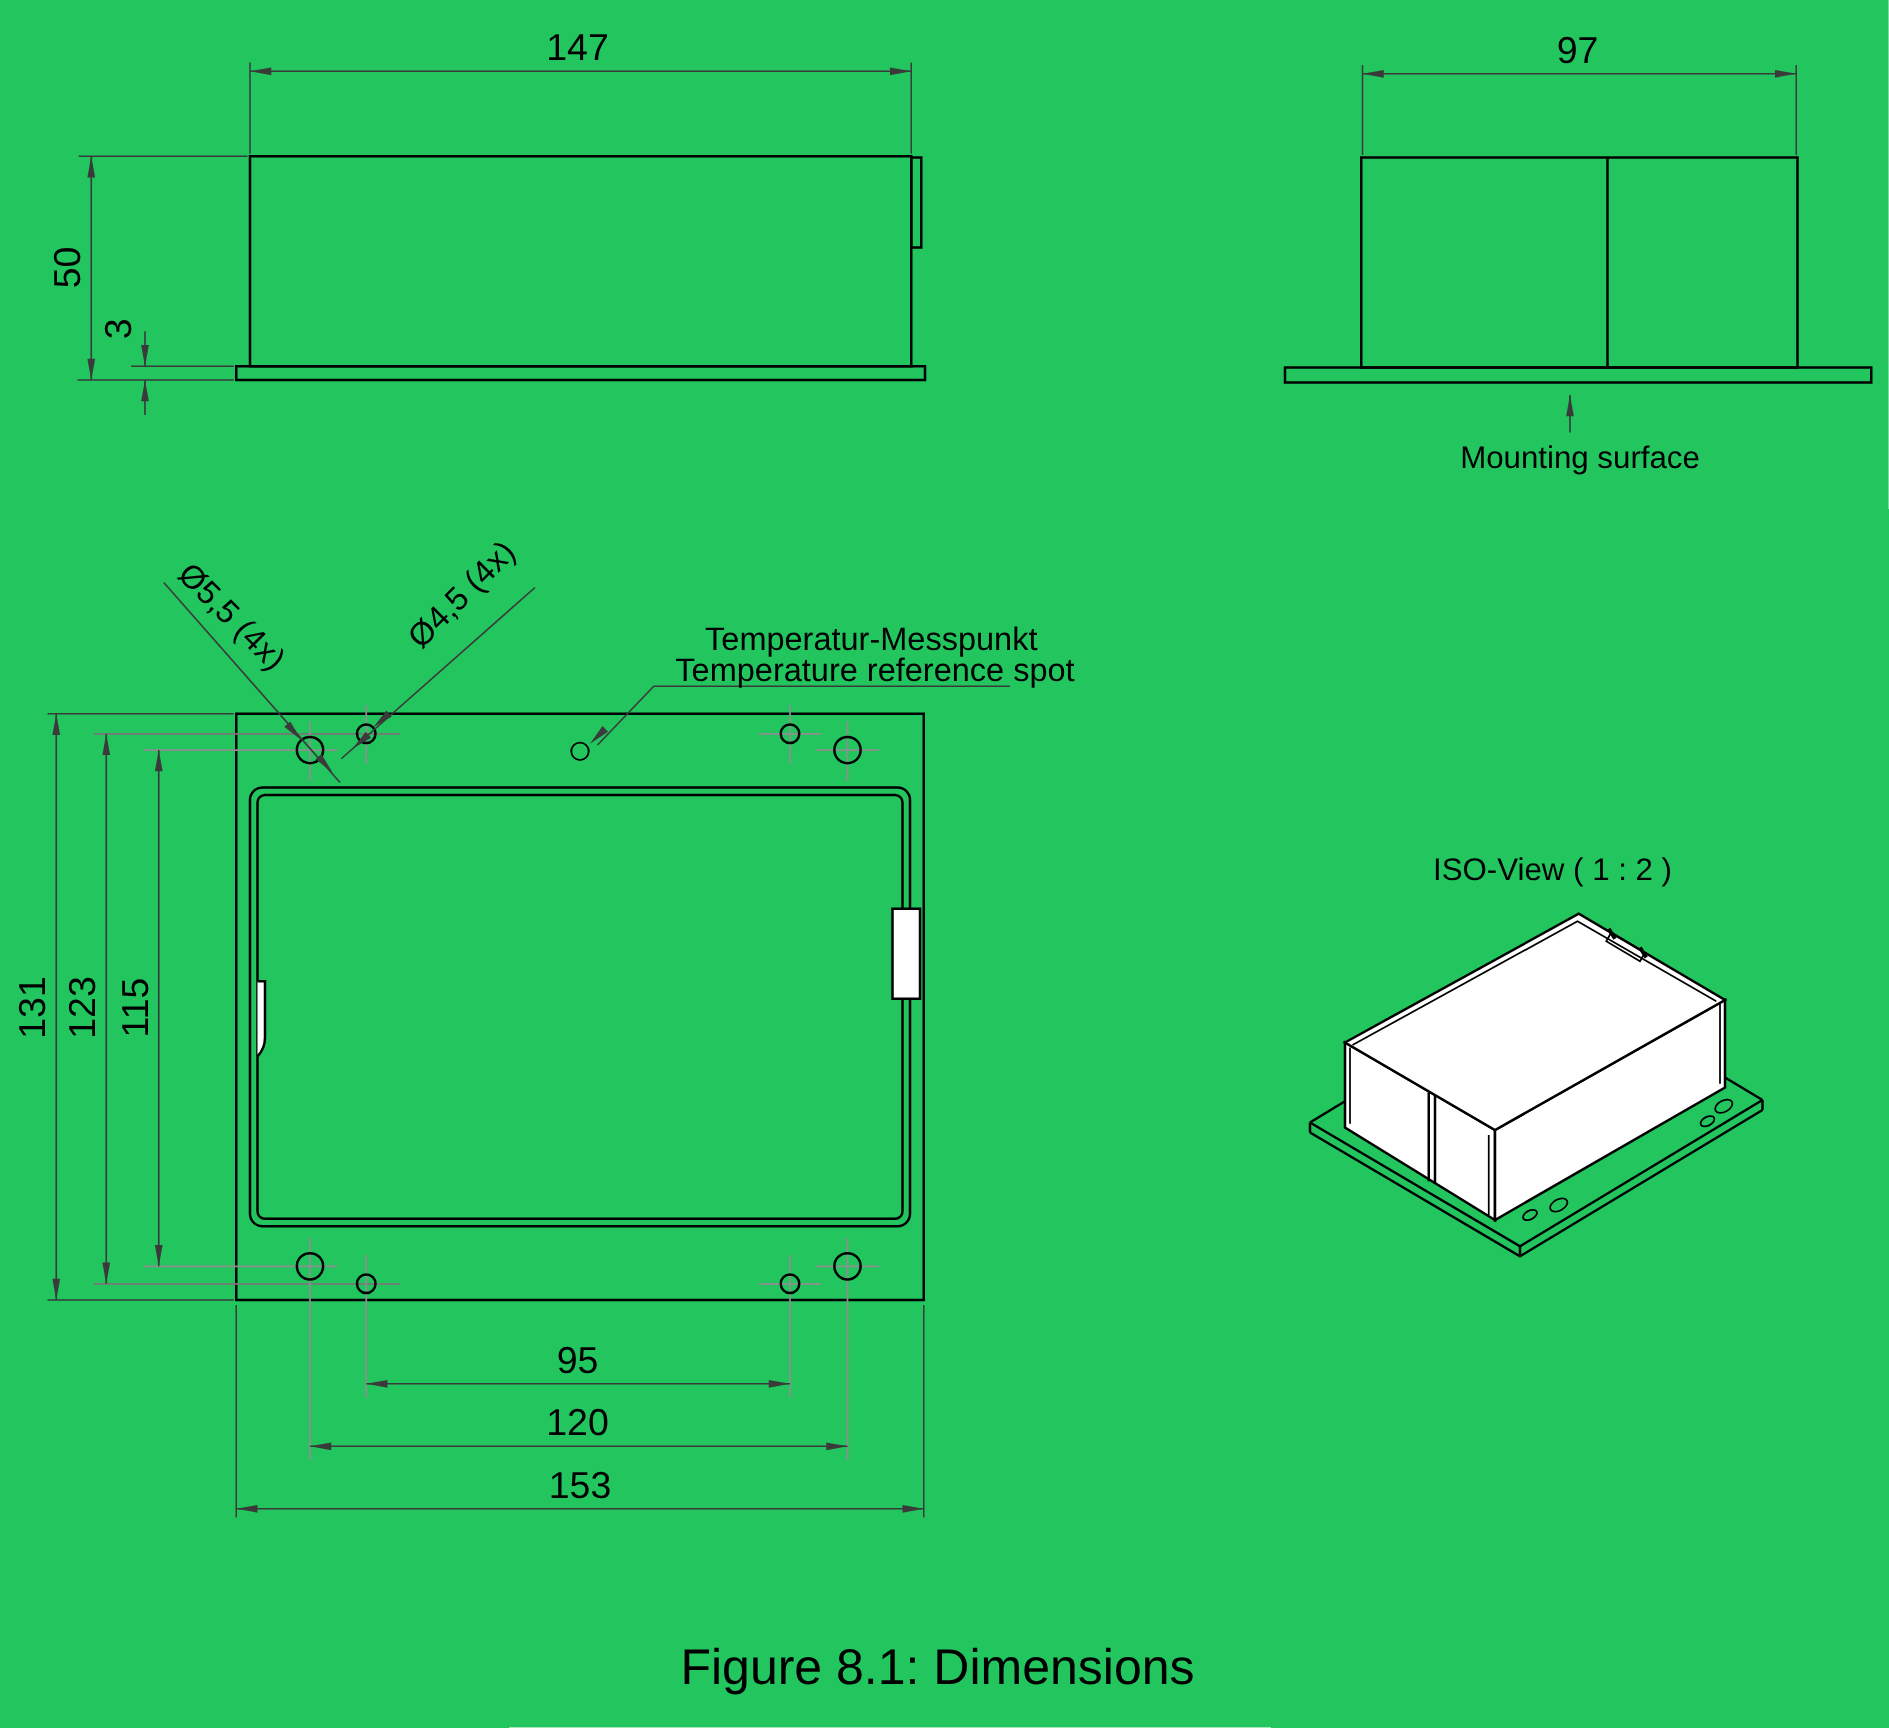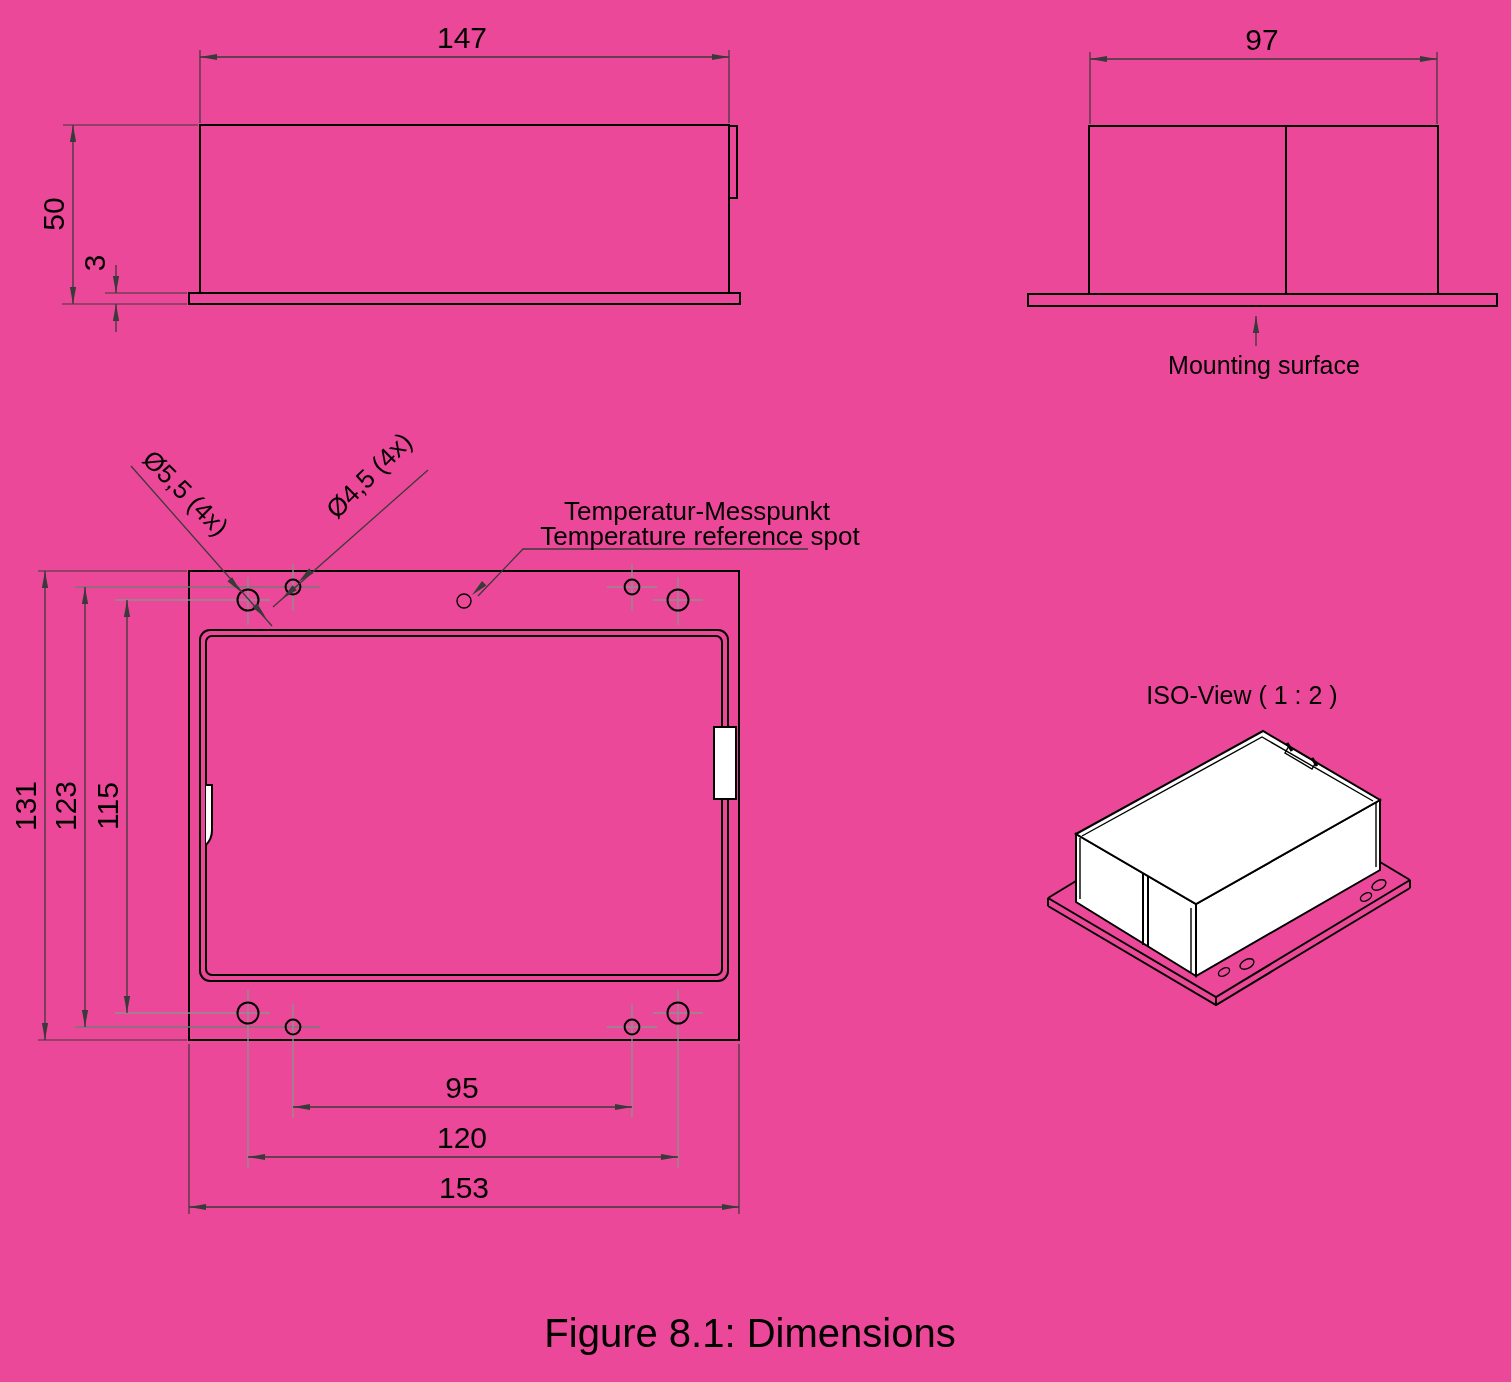--- a/index.html
+++ b/index.html
@@ -1,16 +1,16 @@
 <!DOCTYPE html>
 <html><head>
 <meta charset="utf-8">
 <style>
   html,body{margin:0;padding:0;background:#fff;}
-  .page{position:relative;width:1511px;height:1382px;background:#ec4899;overflow:hidden;}
+  .page{position:relative;width:1511px;height:1382px;background:#22c55e;overflow:hidden;}
   svg{display:block;}
   .o2{stroke:#000;stroke-width:2;fill:none;stroke-linejoin:miter;stroke-linecap:butt;}
   .o2f{stroke:#000;stroke-width:2;fill:#fff;stroke-linejoin:miter;}
   .o1{stroke:#000;stroke-width:1.4;fill:none;}
   .dim{stroke:#3a3a3a;stroke-width:1.3;fill:none;}
   .dimb{marker-start:url(#arr);marker-end:url(#arr);}
   .dime{marker-end:url(#arr);}
   .ext{stroke:#3a3a3a;stroke-width:1.2;fill:none;}
   .cl{stroke:#8f8f8f;stroke-width:1.4;fill:none;}
   .cl2{stroke:#777;stroke-width:1.4;fill:none;}

